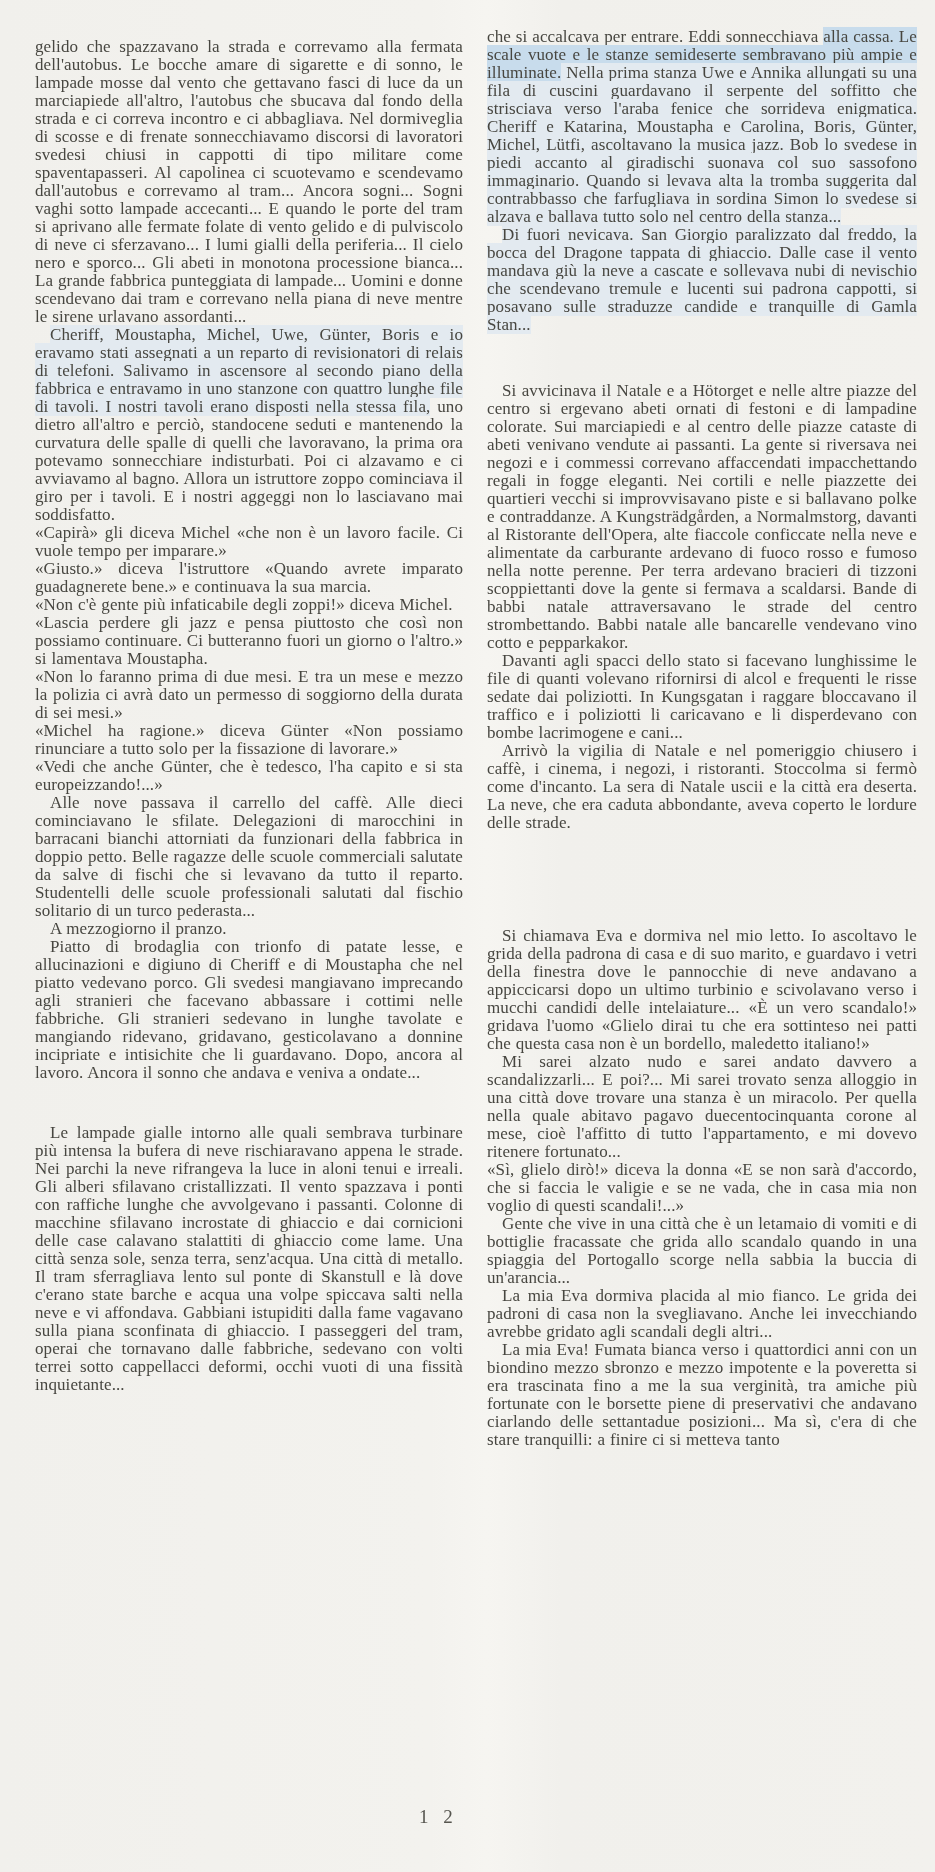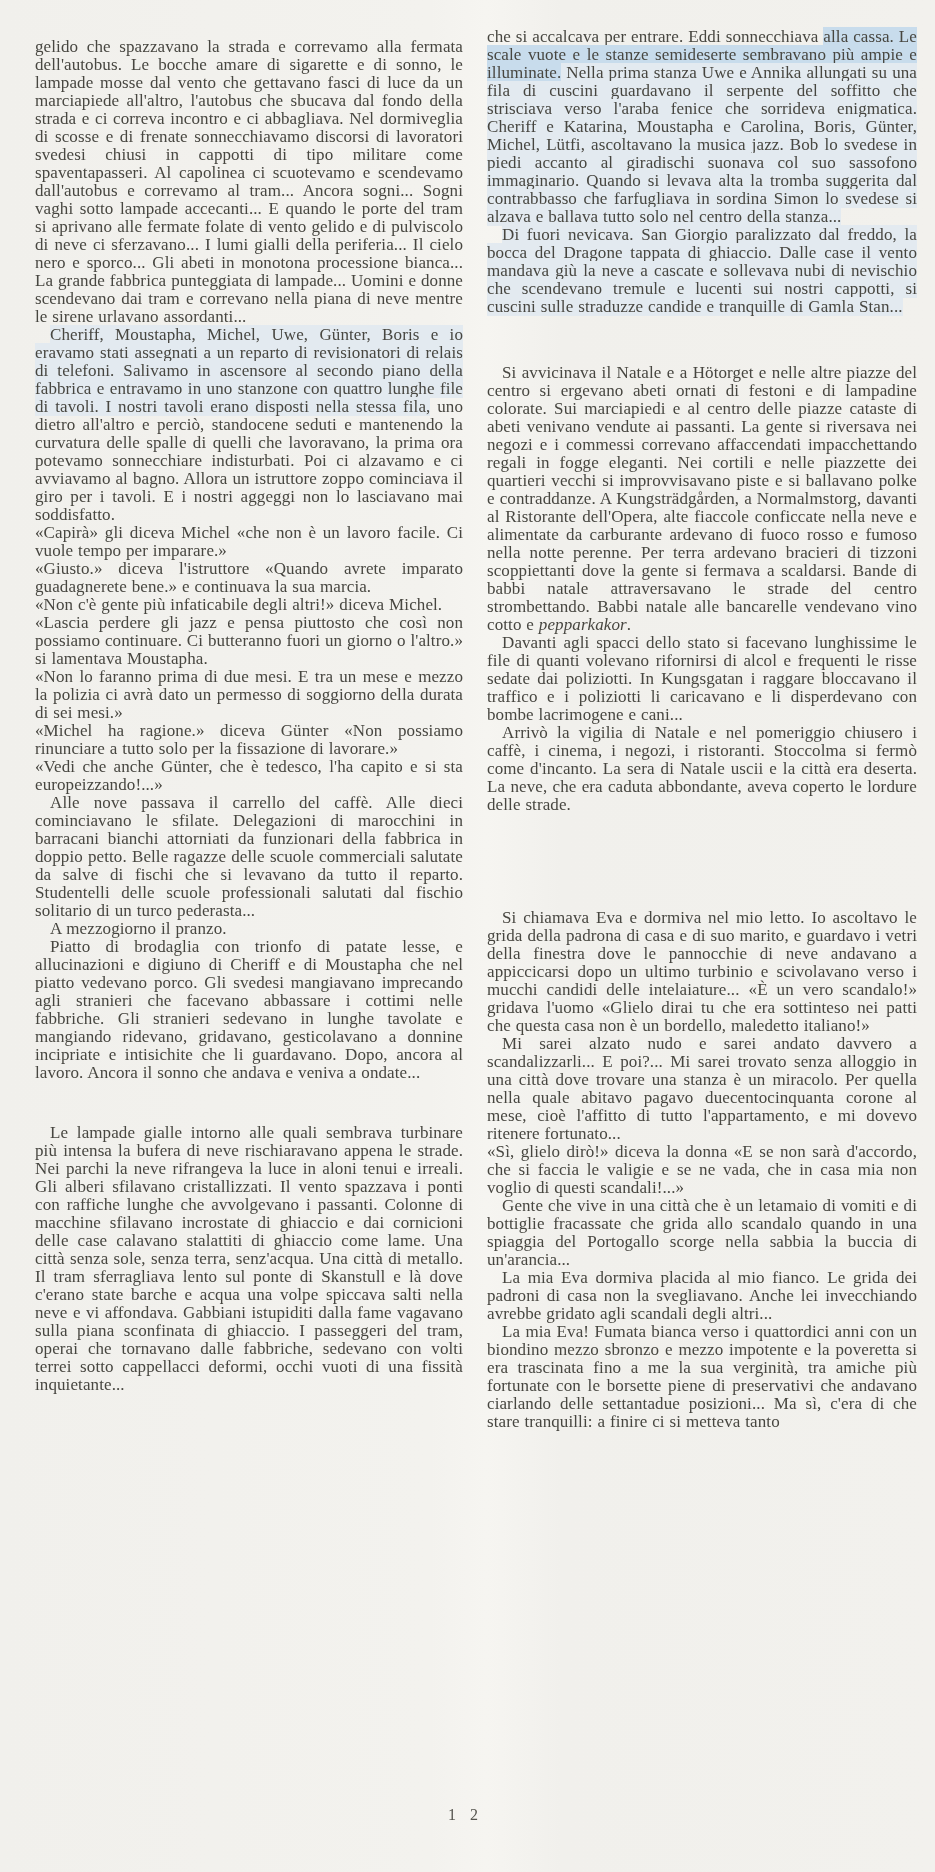--- a/index.html
+++ b/index.html
@@ -21,48 +21,48 @@
     line-height:18px;
     letter-spacing:0.1px;
     word-spacing:0.5px;
   }
   #col-left  { left:35px;  width:428px; top:38px; }
   #col-right { left:487px; width:430px; top:28px; }
   p.para { margin:0; padding:0; }
   p.indent { text-indent:15px; }
   .hl  { background:#c8dcec; box-decoration-break:clone; }
   .hlf { background:#e3eaf0; box-decoration-break:clone; }
-  .i   { font-style:italic; }
+  .i   { }
   .page-number {
-    position:absolute; top:1806px; left:448px;
-    font-size:16px; letter-spacing:5px; color:#56554f;text-align:right;
+    position:absolute; top:1806px; left:419px;
+    font-size:19px; letter-spacing:5px; color:#56554f;text-align:right;
   }
 </style>
 </head>
 <body>
 
 <div class="page">
   <div class="col" id="col-left">
       <p class="para"><span>gelido che spazzavano la strada e correvamo alla fermata dell'autobus. Le bocche amare di sigarette e di sonno, le lampade mosse dal vento che gettavano fasci di luce da un marciapiede all'altro, l'autobus che sbucava dal fondo della strada e ci correva incontro e ci abbagliava. Nel dormiveglia di scosse e di frenate sonnecchiavamo discorsi di lavoratori svedesi chiusi in cappotti di tipo militare come spaventapasseri. Al capolinea ci scuotevamo e scendevamo dall'autobus e correvamo al tram... Ancora sogni... Sogni vaghi sotto lampade accecanti... E quando le porte del tram si aprivano alle fermate folate di vento gelido e di pulviscolo di neve ci sferzavano... I lumi gialli della periferia... Il cielo nero e sporco... Gli abeti in monotona processione bianca... La grande fabbrica punteggiata di lampade... Uomini e donne scendevano dai tram e correvano nella piana di neve mentre le sirene urlavano assordanti...</span></p>
       <p class="para indent"><span class="hlf">Cheriff, Moustapha, Michel, Uwe, Günter, Boris e io eravamo stati assegnati a un reparto di revisionatori di relais di telefoni. Salivamo in ascensore al secondo piano della fabbrica e entravamo in uno stanzone con quattro lunghe file di tavoli. I nostri tavoli erano disposti nella stessa fila,</span><span> uno dietro all'altro e perciò, standocene seduti e mantenendo la curvatura delle spalle di quelli che lavoravano, la prima ora potevamo sonnecchiare indisturbati. Poi ci alzavamo e ci avviavamo al bagno. Allora un istruttore zoppo cominciava il giro per i tavoli. E i nostri aggeggi non lo lasciavano mai soddisfatto.</span></p>
       <p class="para"><span>«Capirà» gli diceva Michel «che non è un lavoro facile. Ci vuole tempo per imparare.»</span></p>
       <p class="para"><span>«Giusto.» diceva l'istruttore «Quando avrete imparato guadagnerete bene.» e continuava la sua marcia.</span></p>
-      <p class="para"><span>«Non c'è gente più infaticabile degli altri!» diceva Michel.</span></p>
+      <p class="para"><span>«Non c'è gente più infaticabile degli zoppi!» diceva Michel.</span></p>
       <p class="para"><span>«Lascia perdere gli jazz e pensa piuttosto che così non possiamo continuare. Ci butteranno fuori un giorno o l'altro.» si lamentava Moustapha.</span></p>
       <p class="para"><span>«Non lo faranno prima di due mesi. E tra un mese e mezzo la polizia ci avrà dato un permesso di soggiorno della durata di sei mesi.»</span></p>
       <p class="para"><span>«Michel ha ragione.» diceva Günter «Non possiamo rinunciare a tutto solo per la fissazione di lavorare.»</span></p>
       <p class="para"><span>«Vedi che anche Günter, che è tedesco, l'ha capito e si sta europeizzando!...»</span></p>
       <p class="para indent"><span>Alle nove passava il carrello del caffè. Alle dieci cominciavano le sfilate. Delegazioni di marocchini in barracani bianchi attorniati da funzionari della fabbrica in doppio petto. Belle ragazze delle scuole commerciali salutate da salve di fischi che si levavano da tutto il reparto. Studentelli delle scuole professionali salutati dal fischio solitario di un turco pederasta...</span></p>
       <p class="para indent"><span>A mezzogiorno il pranzo.</span></p>
       <p class="para indent"><span>Piatto di brodaglia con trionfo di patate lesse, e allucinazioni e digiuno di Cheriff e di Moustapha che nel piatto vedevano porco. Gli svedesi mangiavano imprecando agli stranieri che facevano abbassare i cottimi nelle fabbriche. Gli stranieri sedevano in lunghe tavolate e mangiando ridevano, gridavano, gesticolavano a donnine incipriate e intisichite che li guardavano. Dopo, ancora al lavoro. Ancora il sonno che andava e veniva a ondate...</span></p>
       <p class="para indent" style="margin-top: 42px;"><span>Le lampade gialle intorno alle quali sembrava turbinare più intensa la bufera di neve rischiaravano appena le strade. Nei parchi la neve rifrangeva la luce in aloni tenui e irreali. Gli alberi sfilavano cristallizzati. Il vento spazzava i ponti con raffiche lunghe che avvolgevano i passanti. Colonne di macchine sfilavano incrostate di ghiaccio e dai cornicioni delle case calavano stalattiti di ghiaccio come lame. Una città senza sole, senza terra, senz'acqua. Una città di metallo. Il tram sferragliava lento sul ponte di Skanstull e là dove c'erano state barche e acqua una volpe spiccava salti nella neve e vi affondava. Gabbiani istupiditi dalla fame vagavano sulla piana sconfinata di ghiaccio. I passeggeri del tram, operai che tornavano dalle fabbriche, sedevano con volti terrei sotto cappellacci deformi, occhi vuoti di una fissità inquietante...</span></p>
     </div>
   <div class="col" id="col-right">
       <p class="para"><span>che si accalcava per entrare. Eddi sonnecchiava </span><span class="hl">alla cassa. Le scale vuote e le stanze semideserte sembravano più ampie e illuminate.</span><span class="hlf"> Nella prima stanza Uwe e Annika allungati su una fila di cuscini guardavano il serpente del soffitto che strisciava verso l'araba fenice che sorrideva enigmatica. Cheriff e Katarina, Moustapha e Carolina, Boris, Günter, Michel, Lütfi, ascoltavano la musica jazz. Bob lo svedese in piedi accanto al giradischi suonava col suo sassofono immaginario. Quando si levava alta la tromba suggerita dal contrabbasso che farfugliava in sordina Simon lo svedese si alzava e ballava tutto solo nel centro della stanza...</span></p>
-      <p class="para indent"><span class="hlf">Di fuori nevicava. San Giorgio paralizzato dal freddo, la bocca del Dragone tappata di ghiaccio. Dalle case il vento mandava giù la neve a cascate e sollevava nubi di nevischio che scendevano tremule e lucenti sui nostri cappotti, si cuscini sulle straduzze candide e tranquille di Gamla Stan...</span></p>
+      <p class="para indent"><span class="hlf">Di fuori nevicava. San Giorgio paralizzato dal freddo, la bocca del Dragone tappata di ghiaccio. Dalle case il vento mandava giù la neve a cascate e sollevava nubi di nevischio che scendevano tremule e lucenti sui padrona cappotti, si posavano sulle straduzze candide e tranquille di Gamla Stan...</span></p>
       <p class="para indent" style="margin-top: 48px;"><span>Si avvicinava il Natale e a Hötorget e nelle altre piazze del centro si ergevano abeti ornati di festoni e di lampadine colorate. Sui marciapiedi e al centro delle piazze cataste di abeti venivano vendute ai passanti. La gente si riversava nei negozi e i commessi correvano affaccendati impacchettando regali in fogge eleganti. Nei cortili e nelle piazzette dei quartieri vecchi si improvvisavano piste e si ballavano polke e contraddanze. A Kungsträdgården, a Normalmstorg, davanti al Ristorante dell'Opera, alte fiaccole conficcate nella neve e alimentate da carburante ardevano di fuoco rosso e fumoso nella notte perenne. Per terra ardevano bracieri di tizzoni scoppiettanti dove la gente si fermava a scaldarsi. Bande di babbi natale attraversavano le strade del centro strombettando. Babbi natale alle bancarelle vendevano vino cotto e </span><span class="i">pepparkakor</span><span>.</span></p>
       <p class="para indent"><span>Davanti agli spacci dello stato si facevano lunghissime le file di quanti volevano rifornirsi di alcol e frequenti le risse sedate dai poliziotti. In Kungsgatan i raggare bloccavano il traffico e i poliziotti li caricavano e li disperdevano con bombe lacrimogene e cani...</span></p>
       <p class="para indent"><span>Arrivò la vigilia di Natale e nel pomeriggio chiusero i caffè, i cinema, i negozi, i ristoranti. Stoccolma si fermò come d'incanto. La sera di Natale uscii e la città era deserta. La neve, che era caduta abbondante, aveva coperto le lordure delle strade.</span></p>
       <p class="para indent" style="margin-top: 95px;"><span>Si chiamava Eva e dormiva nel mio letto. Io ascoltavo le grida della padrona di casa e di suo marito, e guardavo i vetri della finestra dove le pannocchie di neve andavano a appiccicarsi dopo un ultimo turbinio e scivolavano verso i mucchi candidi delle intelaiature... «È un vero scandalo!» gridava l'uomo «Glielo dirai tu che era sottinteso nei patti che questa casa non è un bordello, maledetto italiano!»</span></p>
       <p class="para indent"><span>Mi sarei alzato nudo e sarei andato davvero a scandalizzarli... E poi?... Mi sarei trovato senza alloggio in una città dove trovare una stanza è un miracolo. Per quella nella quale abitavo pagavo duecentocinquanta corone al mese, cioè l'affitto di tutto l'appartamento, e mi dovevo ritenere fortunato...</span></p>
       <p class="para"><span>«Sì, glielo dirò!» diceva la donna «E se non sarà d'accordo, che si faccia le valigie e se ne vada, che in casa mia non voglio di questi scandali!...»</span></p>
       <p class="para indent"><span>Gente che vive in una città che è un letamaio di vomiti e di bottiglie fracassate che grida allo scandalo quando in una spiaggia del Portogallo scorge nella sabbia la buccia di un'arancia...</span></p>
       <p class="para indent"><span>La mia Eva dormiva placida al mio fianco. Le grida dei padroni di casa non la svegliavano. Anche lei invecchiando avrebbe gridato agli scandali degli altri...</span></p>
       <p class="para indent"><span>La mia Eva! Fumata bianca verso i quattordici anni con un biondino mezzo sbronzo e mezzo impotente e la poveretta si era trascinata fino a me la sua verginità, tra amiche più fortunate con le borsette piene di preservativi che andavano ciarlando delle settantadue posizioni... Ma sì, c'era di che stare tranquilli: a finire ci si metteva tanto</span></p>
     </div>

